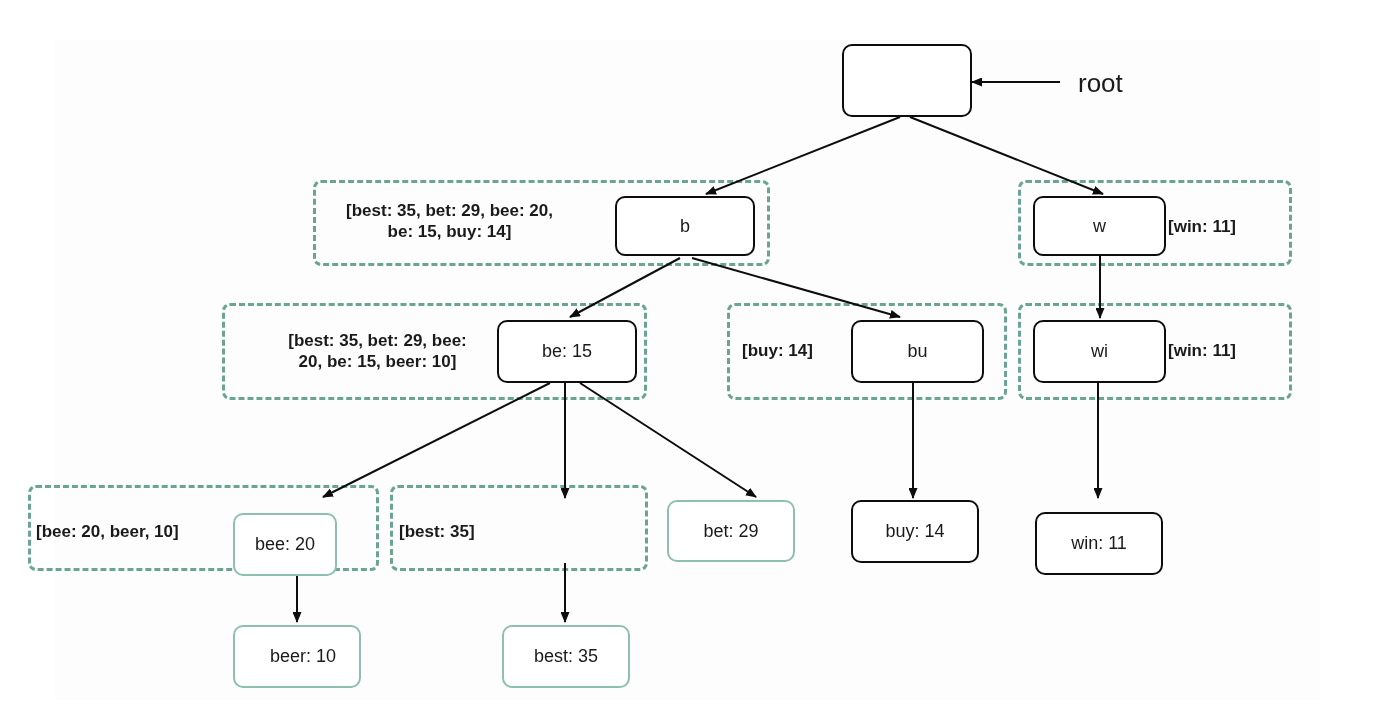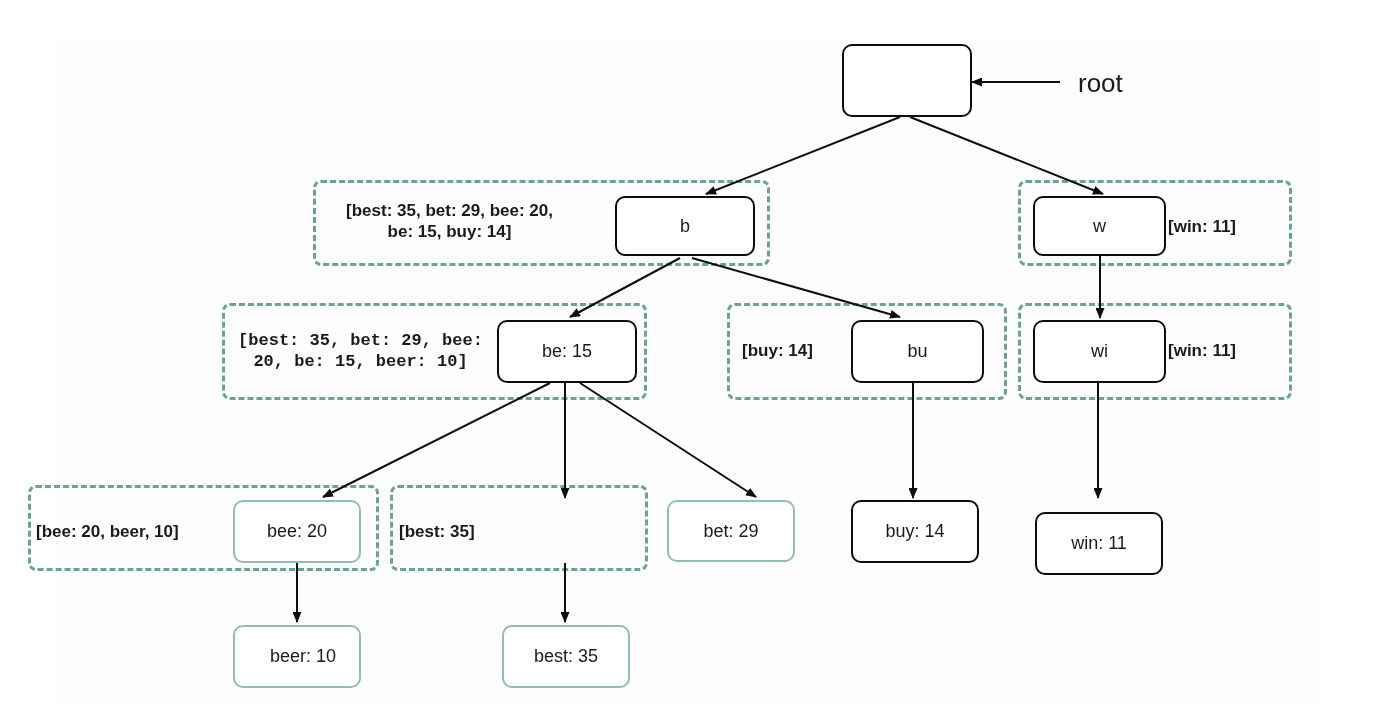--- a/index.html
+++ b/index.html
@@ -65,21 +65,21 @@
   <div id="canvas-tint"></div>
 
   <div class="dashbox" style="left:313px;top:180px;width:457px;height:86px;"></div>
   <div class="anno" style="left:302px;top:200px;width:295px;text-align:center;">[best: 35, bet: 29, bee: 20,
 be: 15, buy: 14]</div>
 
   <div class="dashbox" style="left:1018px;top:180px;width:274px;height:86px;"></div>
   <div class="anno" style="left:1168px;top:216px;width:110px;text-align:left;">[win: 11]</div>
 
   <div class="dashbox" style="left:222px;top:303px;width:425px;height:97px;"></div>
-  <div class="anno" style="left:228px;top:330px;width:265px;font-family:Liberation Mono, monospace;">[best: 35, bet: 29, bee:
+  <div class="anno" style="left:245px;top:330px;width:265px;">[best: 35, bet: 29, bee:
 20, be: 15, beer: 10]</div>
 
   <div class="dashbox" style="left:727px;top:303px;width:280px;height:97px;"></div>
   <div class="anno" style="left:742px;top:340px;width:115px;text-align:left;">[buy: 14]</div>
 
   <div class="dashbox" style="left:1018px;top:303px;width:274px;height:97px;"></div>
   <div class="anno" style="left:1168px;top:340px;width:110px;text-align:left;">[win: 11]</div>
 
   <div class="dashbox" style="left:28px;top:485px;width:351px;height:86px;"></div>
   <div class="anno" style="left:36px;top:521px;width:200px;text-align:left;">[bee: 20, beer, 10]</div>
@@ -141,21 +141,21 @@
   </div>
 
   <div class="node black" style="left:1033px;top:320px;width:133px;height:63px;">
     <span>wi</span>
   </div>
 
   <div class="node black" style="left:851px;top:320px;width:133px;height:63px;">
     <span>bu</span>
   </div>
 
-  <div class="node teal" style="left:233px;top:500px;width:128px;height:63px;">
+  <div class="node teal" style="left:233px;top:513px;width:104px;height:63px;">
     <span>bee: 20</span>
   </div>
 
 
   <div class="node teal" style="left:667px;top:500px;width:128px;height:62px;">
     <span>bet: 29</span>
   </div>
 
   <div class="node black" style="left:851px;top:500px;width:128px;height:63px;">
     <span>buy: 14</span>

